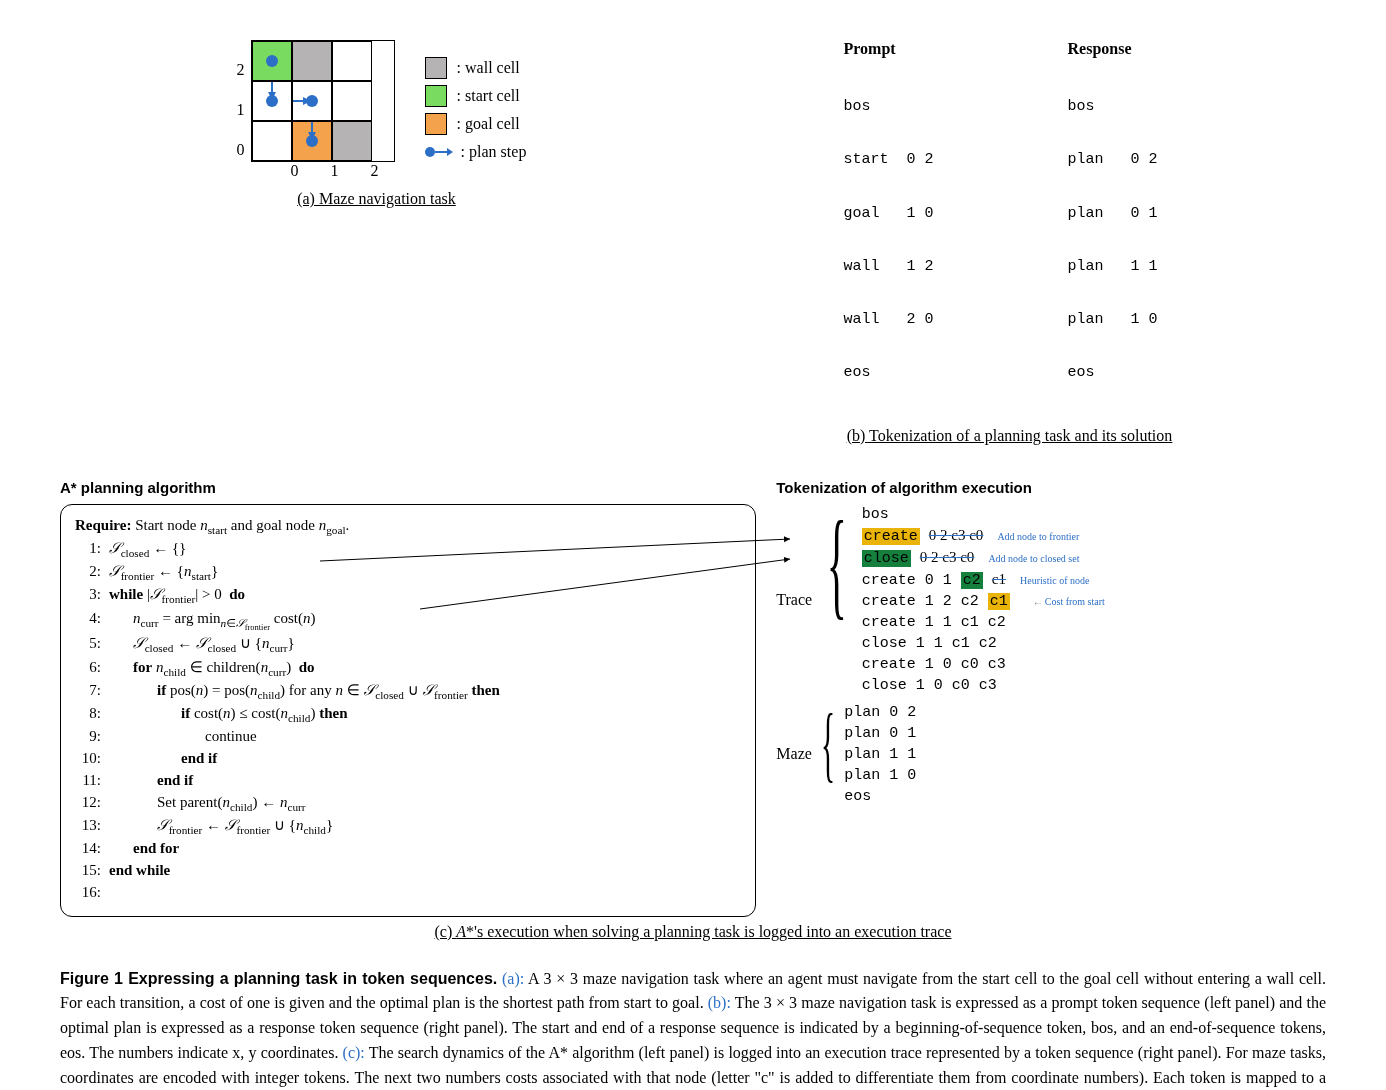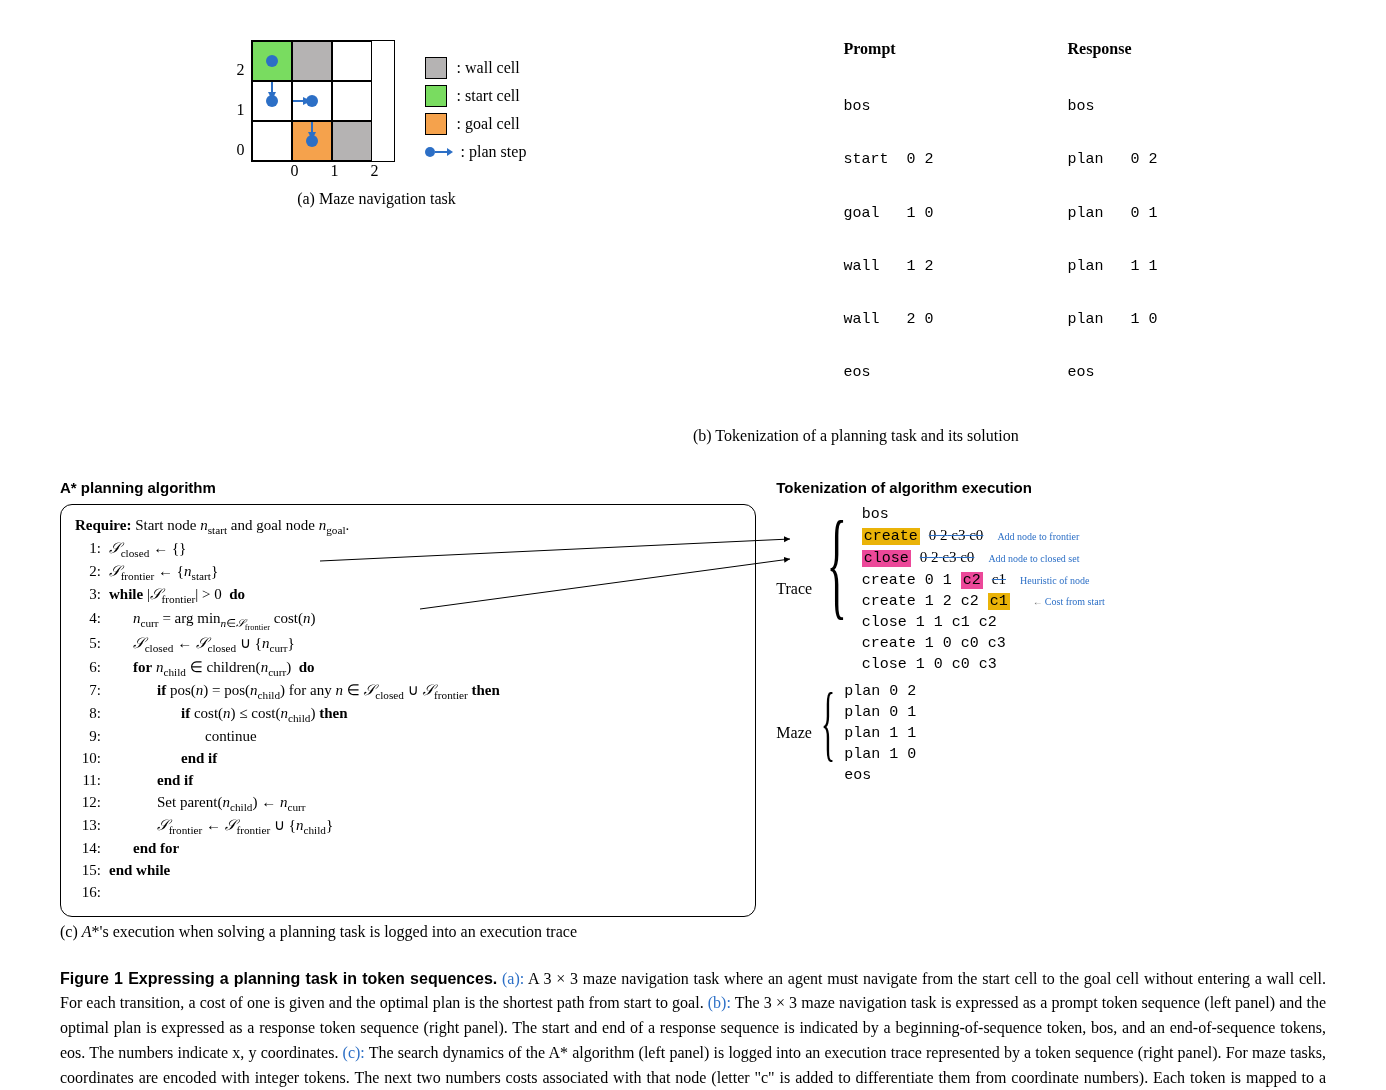--- a/index.html
+++ b/index.html
@@ -30,21 +30,21 @@
   .legend { font-family:"Times New Roman"; }
   .legend-row { display:flex; align-items:center; gap:10px; height:28px; }
   .legend-swatch { width:22px; height:22px; border:1px solid #000; box-sizing:border-box; }
   .legend-wall { background:#b5b3b3; }
   .legend-start{ background:#79dc60; }
   .legend-goal { background:#f5a24c; }
   .legend-plan { display:flex; align-items:center; }
   .legend-plan .pdot { width:10px; height:10px; border-radius:50%; background:#2c6fc6; }
   .legend-plan .parrow { width:16px; height:2px; background:#2c6fc6; position:relative; }
   .legend-plan .parrow::after{ content:""; position:absolute; right:-2px; top:-3px; border-left:6px solid #2c6fc6; border-top:4px solid transparent; border-bottom:4px solid transparent; }
-  .subcap { margin-top:10px; font-family:"Times New Roman"; }
+  .subcap { text-align:center; margin-top:10px; font-family:"Times New Roman";text-decoration:underline; }
   
   .promptresp { display:flex; gap:116px; justify-content:center; }
   .pr-col h4 { margin:0 0 6px 0; font-weight:bold; font-family:"Times New Roman"; }
   .mono { font-family: "Courier New", Courier, monospace; font-size:15px; white-space:pre; }
   .mono div { line-height:1.35; }
   
   .partc { display:flex; margin-top:34px; position:relative; }
   .algo-col { flex:0 0 55%; }
   .trace-col { flex:1; padding-left:20px; }
   .sec-head { font-weight:bold; font-family:Helvetica,Arial,sans-serif; font-size:15px; margin-bottom:8px; }
@@ -54,21 +54,21 @@
   .ln { width:26px; text-align:right; margin-right:8px; }
   .kw { font-weight:bold; }
   .calS { font-family:"Times New Roman"; font-style:italic; }
   
   .trace-block { display:flex; align-items:flex-start; gap:6px; margin-bottom:6px; }
   .brace-label { font-family:"Times New Roman"; padding-top:0; align-self:center; }
   .brace { font-size:120px; line-height:1; font-family:"Times New Roman"; transform:scaleX(0.35); margin:0 -10px; }
   .brace-small { font-size:84px; line-height:1; font-family:"Times New Roman"; transform:scaleX(0.35); margin:0 -10px; }
   .trace-lines { font-family:"Courier New",monospace; font-size:15px; line-height:1.4; }
   .hl-g { background:#eab308; padding:0 2px; }
-  .hl-r { background:#ec4899; padding:0 2px; }
+  .hl-r { background:#15803d; padding:0 2px; }
   .strike { text-decoration:line-through; text-decoration-color:#2c6fc6;font-family:Liberation Serif, serif; }
   .annot { font-family:"Times New Roman"; color:#2c6fc6; margin-left:14px; font-size:10px; }
   .arrow-svg { position:absolute; pointer-events:none; }
   
   .fig-cap { margin-top:26px; font-family:"Times New Roman"; font-size:16px; line-height:1.55; text-align:justify; }
   .fig-cap .lead { font-family:Helvetica,Arial,sans-serif; font-weight:bold; }
   .blue { color:#2c6fc6; }
   sub { font-size:0.75em; }
   .tiny { line-height:1.1; }
 </style>
@@ -271,20 +271,21 @@
 
       <div class="trace-block">
         <div class="brace-label">Trace</div>
         <div class="brace">{</div>
         <div class="trace-lines">
           <div>bos</div>
           <div><span class="hl-g">create</span> <span class="strike"><span>0 2</span> <span>c3</span> <span>c0</span></span><span class="annot">Add node to frontier</span></div>
           <div><span class="hl-r">close</span>  <span class="strike"><span>0 2</span> <span>c3</span> <span>c0</span></span><span class="annot">Add node to closed set</span></div>
           <div><span>create 0 1</span> <span class="hl-r">c2</span> <span class="strike">c1</span><span class="annot">Heuristic of node</span></div>
           <div><span>create 1 2 c2</span> <span class="hl-g">c1</span> <span class="annot" style="color:#777">←</span><span class="annot" style="margin-left:2px">Cost from start</span></div>
+          <div>create 1 1 c1 c2</div>
           <div>close  1 1 c1 c2</div>
           <div>create 1 0 c0 c3</div>
           <div>close  1 0 c0 c3</div>
         </div>
       </div>
 
       <div class="trace-block">
         <div class="brace-label">Maze</div>
         <div class="brace-small">{</div>
         <div class="trace-lines">

